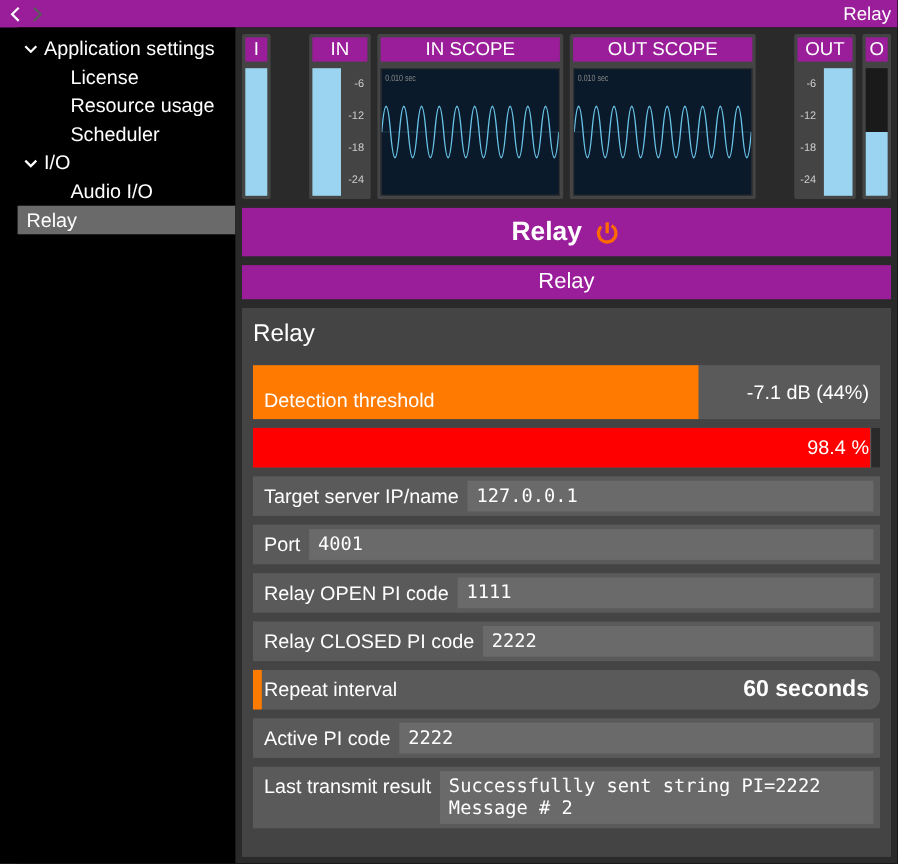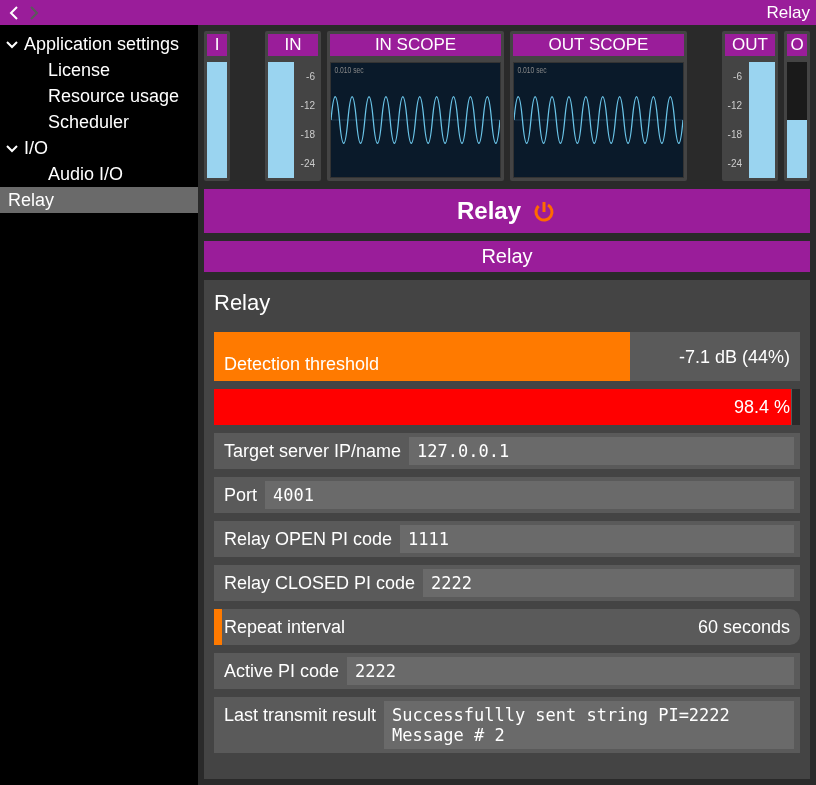--- a/index.html
+++ b/index.html
@@ -15,21 +15,21 @@
   height: 25px;
   background: #9a1d9a;
   display: flex;
   align-items: center;
   padding: 0 6px;
   justify-content: space-between;
 }
 .nav-arrows { display: flex; gap: 4px; }
 .nav-arrow { cursor: pointer; display: flex; align-items: center; }
 .about { font-size: 17px; color: #fff; }
-.main { display: flex; height: 760px; }
+.main { display: flex; height: 760px; padding-left: 16px; }
 .sidebar {
   width: 198px;
   background: #000;
   padding-top: 6px;
 }
 .tree-item {
   display: flex;
   align-items: center;
   padding: 2px 6px 2px 4px;
   font-size: 18px;
@@ -211,21 +211,22 @@
   background: #ff7a00;
 }
 .slider-label {
   position: relative;
   padding: 6px 10px;
   font-size: 18px;
 }
 .slider-value {
   position: absolute;
   right: 10px;
-  font-size: 18px;
+  font-size: 21px;
+  font-weight: bold;
 }
 </style>
 </head>
 <body>
 
 <div class="topbar">
   <div class="nav-arrows">
     <span class="nav-arrow">
       <svg width="16" height="16" viewBox="0 0 16 16">
           <path d="M11 2 L5 8 L11 14" stroke="#fff" stroke-width="2" fill="none"></path>

